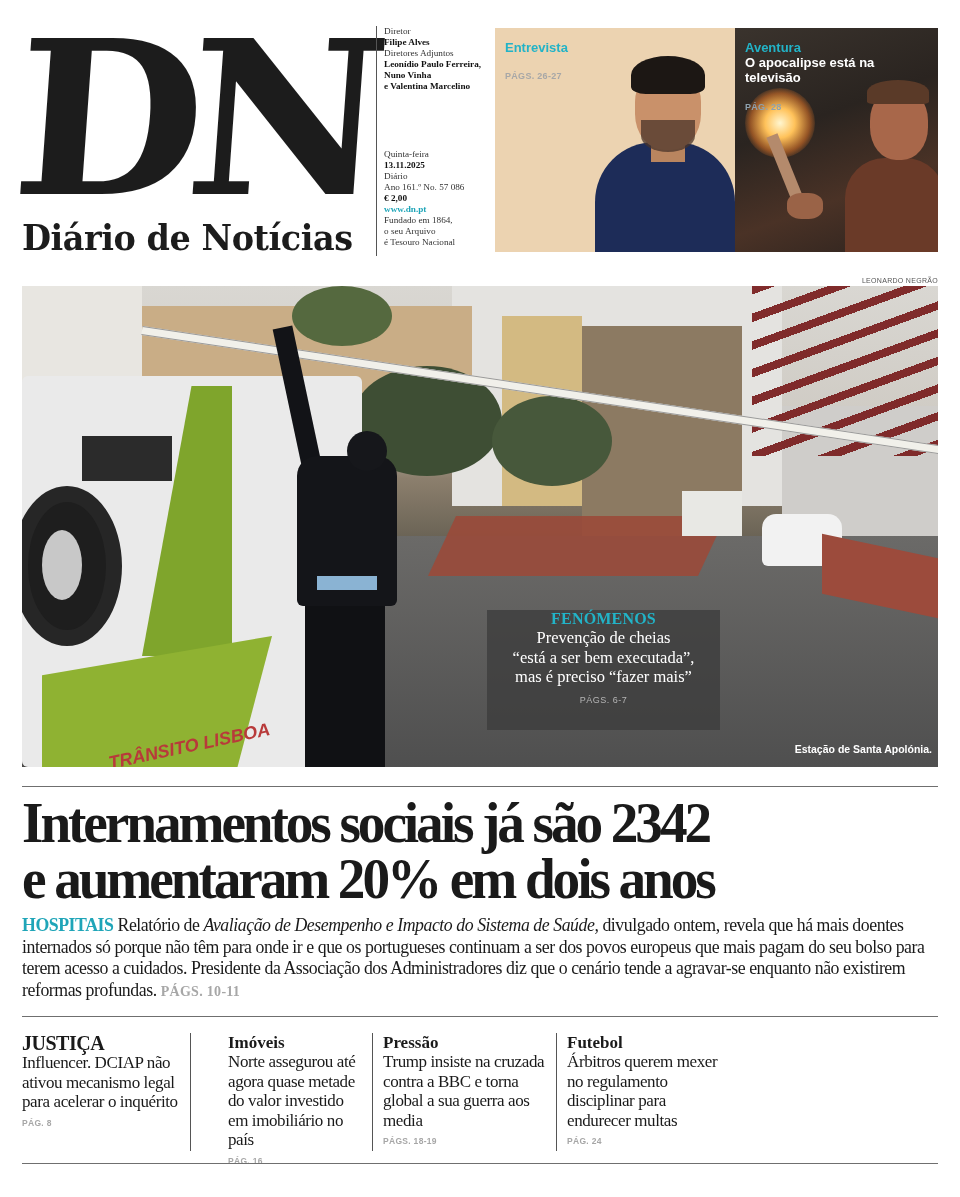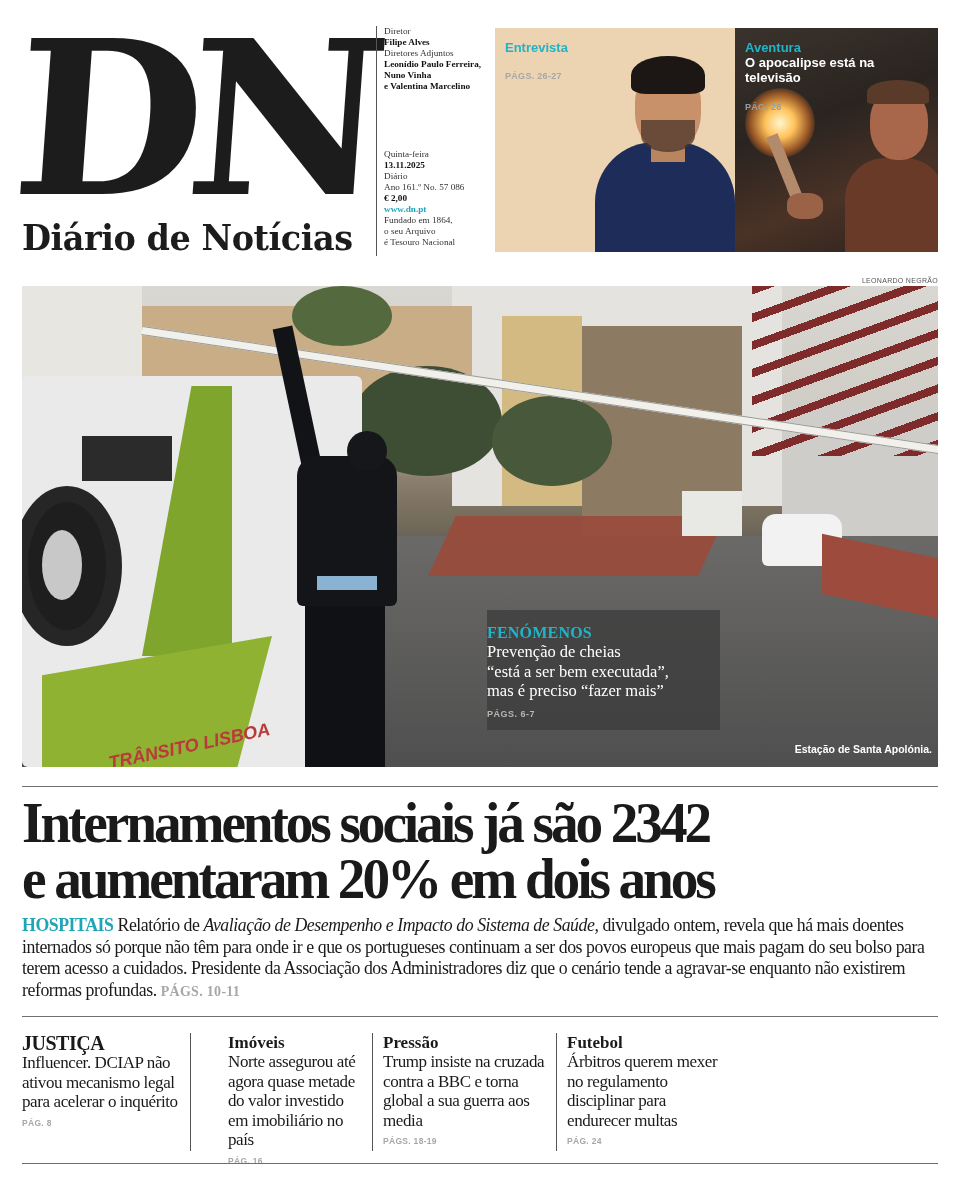--- a/index.html
+++ b/index.html
@@ -81,24 +81,24 @@
   .truck-window { position: absolute; left: 60px; top: 60px; width: 90px; height: 45px; background: #2b2b2b; }
   .truck-text { position: absolute; left: 85px; top: 360px; font-family: "Liberation Sans", sans-serif; font-weight: bold; font-style: italic; color: #b83a3a; font-size: 18px; transform: rotate(-12deg); }
   .officer { position: absolute; left: 255px; top: 40px; width: 120px; height: 441px; }
   .officer .arm { position: absolute; left: 10px; top: 0; width: 20px; height: 140px; background: #121317; transform: rotate(-12deg); }
   .officer .torso { position: absolute; left: 20px; top: 130px; width: 100px; height: 150px; background: #141519; border-radius: 20px 20px 6px 6px; }
   .officer .head { position: absolute; left: 70px; top: 105px; width: 40px; height: 40px; background: #16171b; border-radius: 50%; }
   .officer .legs { position: absolute; left: 28px; top: 280px; width: 80px; height: 161px; background: #101114; }
   .officer .shirt { position: absolute; left: 40px; top: 250px; width: 60px; height: 14px; background: #8ab3d3; }
 
   .caption-box { position: absolute; left: 487px; top: 610px; width: 233px; height: 120px; background: rgba(60,60,60,0.78);
-    text-align: left; padding-top: 14px; }
+    text-align: center; }
   .caption-box .kicker { font-family: "Liberation Serif", serif; font-weight: bold; color: #22b3c7; font-size: 16px; line-height: 18px; letter-spacing: 0.2px; }
   .caption-box .head { font-family: "Liberation Serif", serif; color: #ffffff; font-size: 16.5px; line-height: 18.5px; margin-top: 1px; }
-  .caption-box .pages { font-family: "Liberation Sans", sans-serif; font-weight: bold; color: #b5b5b5; font-size: 9px; margin-top: 8px; letter-spacing: 0.5px; }
+  .caption-box .pages { font-family: "Liberation Sans", sans-serif; font-weight: normal; color: #b5b5b5; font-size: 9px; margin-top: 8px; letter-spacing: 0.5px; }
   .photo-caption { position: absolute; right: 28px; top: 743px; font-family: "Liberation Sans", sans-serif; font-weight: bold;
     color: #ffffff; font-size: 10.5px; }
 
   
   .rule { position: absolute; left: 22px; width: 916px; height: 1px; background: #6f6f6f; }
   .rule-1 { top: 786px; }
   .rule-2 { top: 1016px; }
   .rule-3 { top: 1163px; }
   .headline { position: absolute; left: 22px; top: 795px; width: 916px; font-family: "Liberation Serif", serif; font-weight: bold;
     font-size: 57px; line-height: 56px; letter-spacing: -3.2px; color: #1a1a1a; transform: scaleX(0.97); transform-origin: left top; }

